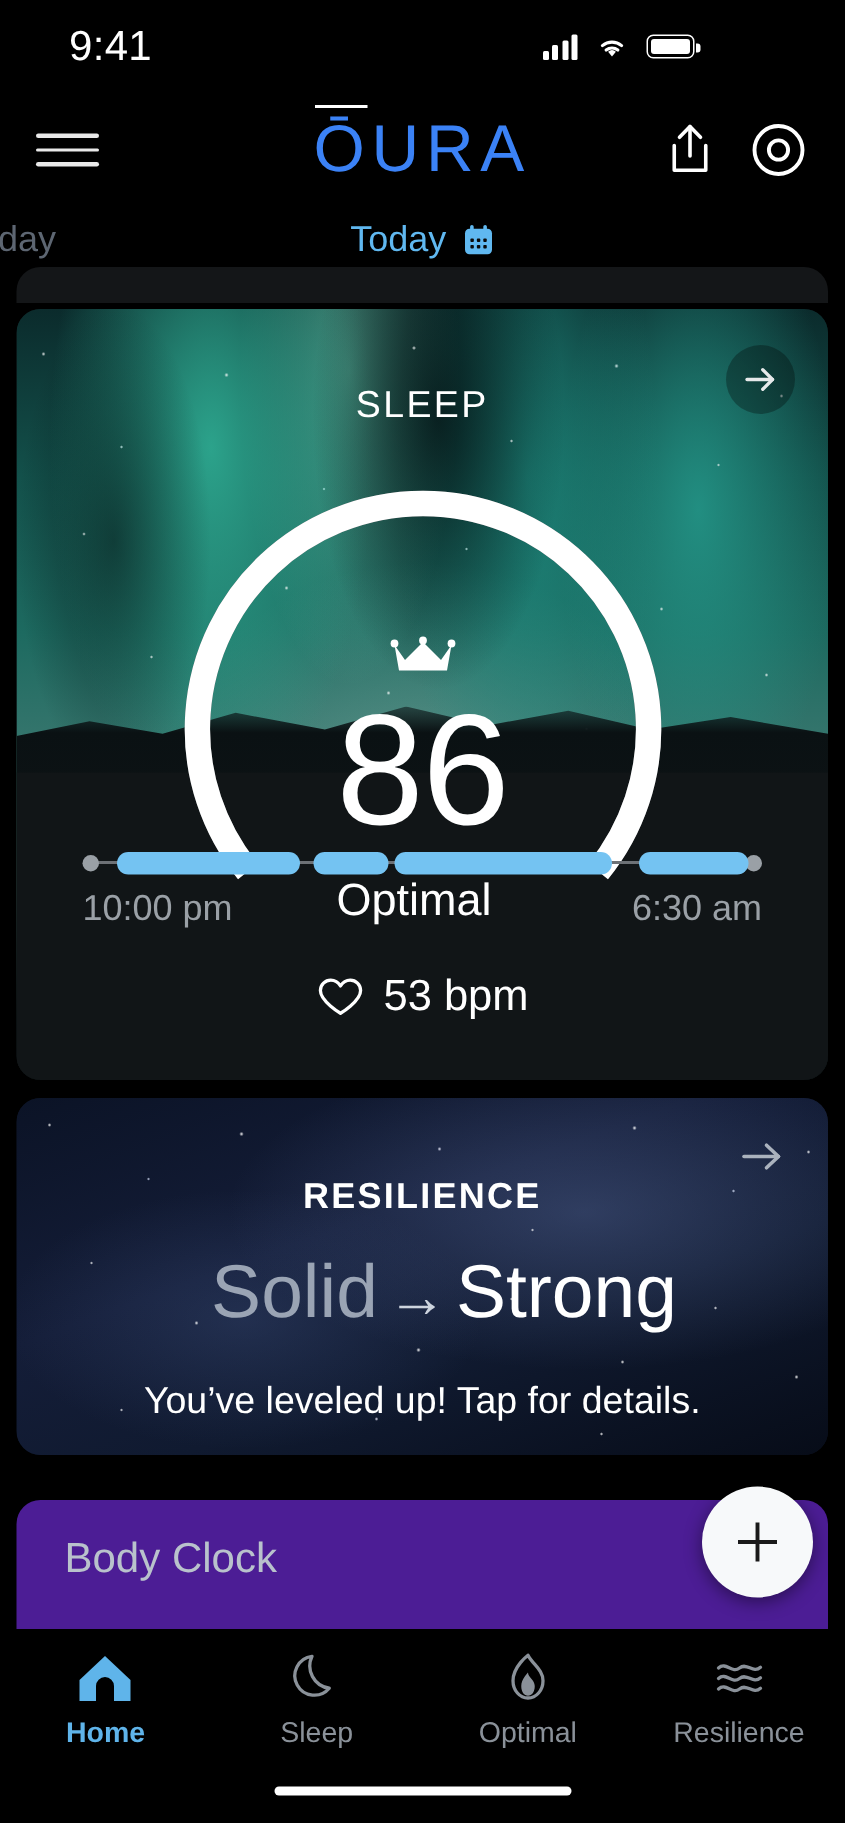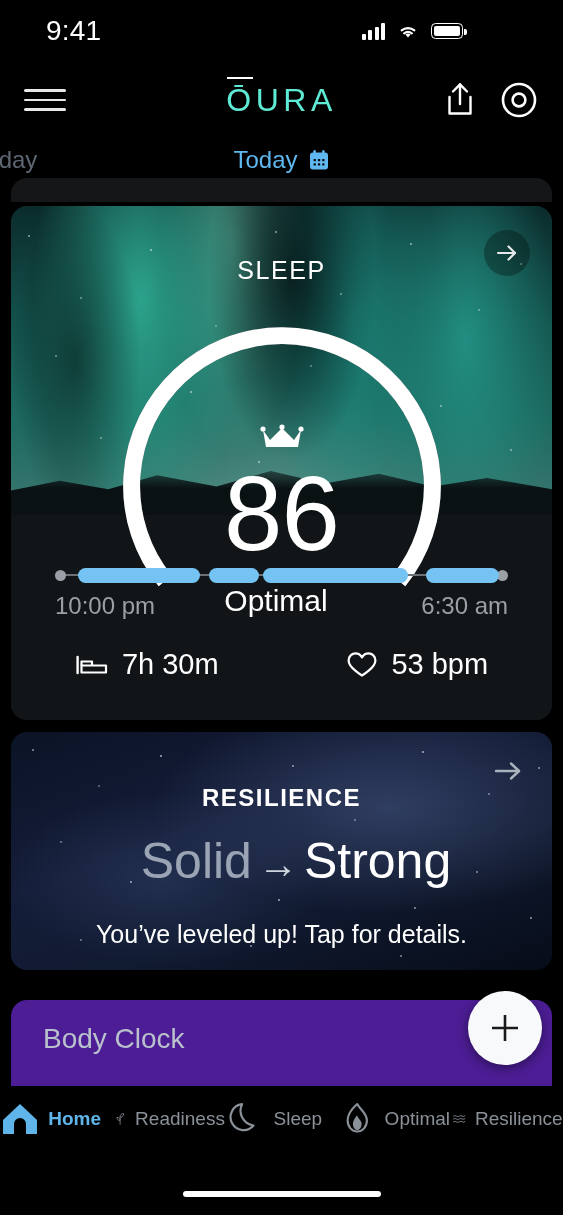--- a/index.html
+++ b/index.html
@@ -30,21 +30,21 @@
 
   
   .appbar{
     position:absolute; top:62px; left:0; width:563px; height:76px;
     display:flex; align-items:center; justify-content:space-between; padding:0 24px;
   }
   .hamburger{ display:flex; flex-direction:column; gap:7px; width:42px; cursor:pointer; }
   .hamburger span{ display:block; height:2.4px; background:#e9e9e9; border-radius:2px; }
   .brand{ position:absolute; left:0; right:0; text-align:center; pointer-events:none; }
   .brand-txt{
-    color:#5eead4; font-size:32px; font-weight:300; letter-spacing:4.5px;
+    color:#3b82f6; font-size:44px; font-weight:300; letter-spacing:4.5px;
     font-family:"Liberation Sans", sans-serif;
     margin-top:20px;
   }
   .brand-txt .ob{ position:relative; display:inline-block; }
   .brand-txt .ob::before{
     content:""; position:absolute; top:-5px; left:1px; right:3px; height:2.2px; background:#fff;
   }
   .appbar-right{ display:flex; align-items:center; gap:22px; z-index:2; }
 
   
@@ -215,21 +215,21 @@
     background:#f7f9fa; display:flex; align-items:center; justify-content:center; cursor:pointer;
     box-shadow:0 3px 12px rgba(0,0,0,.45);
   }
 
   
   .bottomnav{
     position:absolute; bottom:0; left:0; width:563px; height:128px; background:#000;
     display:flex; align-items:flex-start; justify-content:space-around; padding-top:14px;
   }
   .nav-item{
-    width:112px; display:flex; flex-direction:row; align-items:center; gap:8px; cursor:pointer;
+    width:112px; display:flex; flex-direction:column; align-items:center; gap:8px; cursor:pointer;
   }
   .nav-label{ font-size:19px; color:#8a9199; }
   .nav-item.active .nav-label{ color:#5fb4ea; font-weight:700; }
   .home-indicator{
     position:absolute; bottom:18px; left:50%; transform:translateX(-50%);
     width:198px; height:6px; background:#fff; border-radius:3px;
   }
 </style>
 </head>
 <body>
@@ -344,28 +344,20 @@
       <div class="tl-seg" style="left:82%;width:16%"></div>
     </div>
 
     <div class="tl-times">
       <span>10:00 pm</span>
       <span>6:30 am</span>
     </div>
 
     <div class="sleep-stats">
       <div class="stat">
-        <svg width="34" height="26" viewBox="0 0 34 26">
-          <path d="M2.6 5 L2.6 21" stroke="#fff" stroke-width="2.4" stroke-linecap="round"></path>
-          <path d="M6.5 13.5 L31 13.5 L31 20.5 L6.5 20.5 Z" stroke="#fff" stroke-width="2.2" fill="none" stroke-linejoin="round"></path>
-          <path d="M6.5 13.5 L6.5 9.5 L17 9.5 L17 13.5" stroke="#fff" stroke-width="2.2" fill="none" stroke-linejoin="round"></path>
-        </svg>
-        <span>7h 30m</span>
-      </div>
-      <div class="stat">
         <svg width="32" height="28" viewBox="0 0 32 28">
           <path d="M16 24.5 C16 24.5 2.6 16.6 2.6 9.4 C2.6 5.4 5.8 2.4 9.5 2.4 C12.1 2.4 14.5 3.9 16 6.3 C17.5 3.9 19.9 2.4 22.5 2.4 C26.2 2.4 29.4 5.4 29.4 9.4 C29.4 16.6 16 24.5 16 24.5 Z" stroke="#fff" stroke-width="2.2" fill="none" stroke-linejoin="round"></path>
         </svg>
         <span>53 bpm</span>
       </div>
     </div>
   </div>
 
   <div class="card res-card">
     <div class="galaxy"></div>
@@ -399,28 +391,20 @@
 
   <div class="bottomnav">
 
     <div class="nav-item active">
       <svg width="40" height="36" viewBox="0 0 40 36">
         <path d="M20 3 L37 19 L37 33 L26 33 L26 23 A6 6 0 0 0 14 23 L14 33 L3 33 L3 19 Z" fill="#5fb4ea"></path>
       </svg>
       <span class="nav-label">Home</span>
     </div>
 
-    <div class="nav-item">
-      <svg width="40" height="36" viewBox="0 0 40 36">
-        <path d="M20 33 L20 12" stroke="#8a9199" stroke-width="2.2" stroke-linecap="round" fill="none"></path>
-        <path d="M20 12 C20 6 24 3 30 3 C30 9 27 13 21.5 13 Z" stroke="#8a9199" stroke-width="2.2" fill="none" stroke-linejoin="round"></path>
-        <path d="M20 21 C20 16 16.5 13.5 11 13.5 C11 19 14 22.5 19 22.5 Z" stroke="#8a9199" stroke-width="2.2" fill="none" stroke-linejoin="round"></path>
-      </svg>
-      <span class="nav-label">Readiness</span>
-    </div>
 
     <div class="nav-item">
       <svg width="40" height="36" viewBox="0 0 40 36">
         <path d="M28.5 24.5 A13 13 0 1 1 17 3.2 A15 15 0 0 0 28.5 24.5 Z" stroke="#8a9199" stroke-width="2.2" fill="none" stroke-linejoin="round"></path>
       </svg>
       <span class="nav-label">Sleep</span>
     </div>
 
     <div class="nav-item">
       <svg width="40" height="36" viewBox="0 0 40 36">

